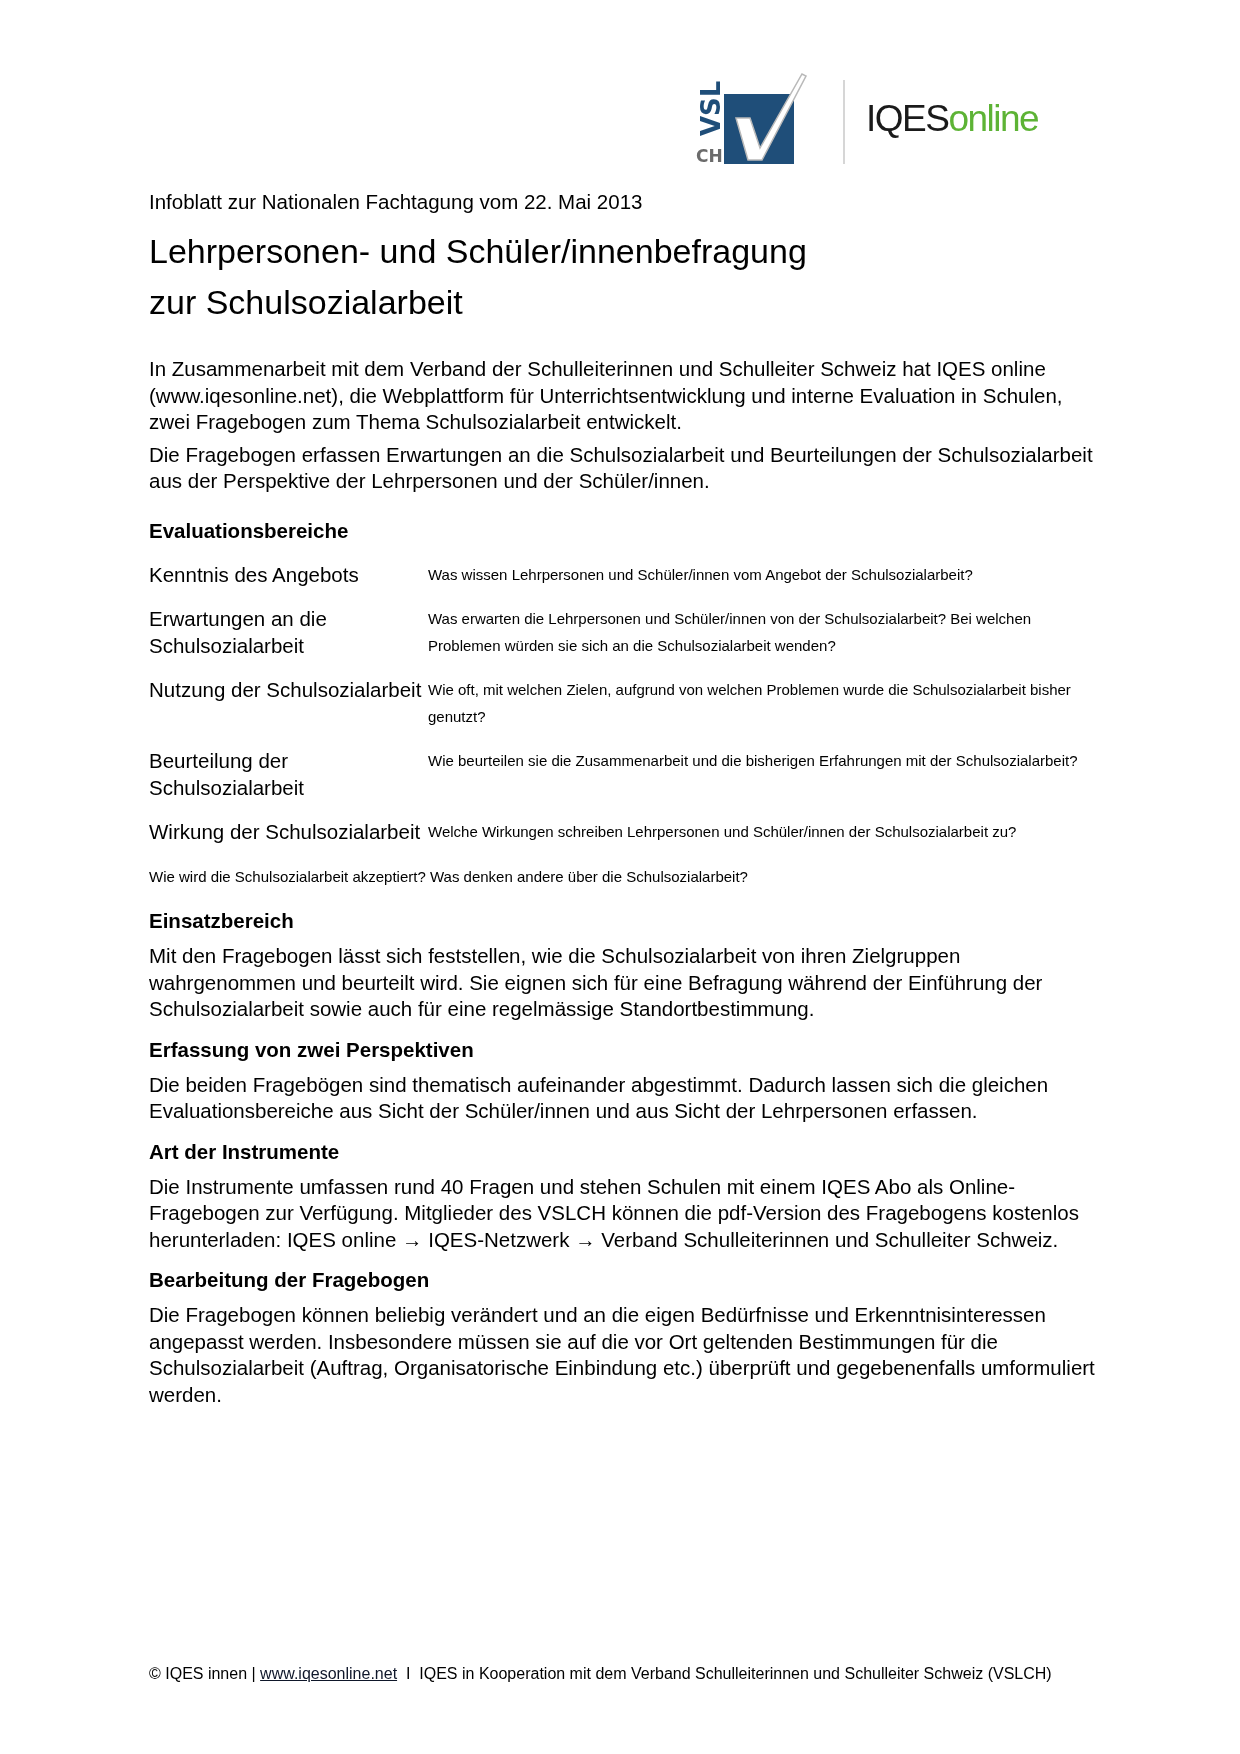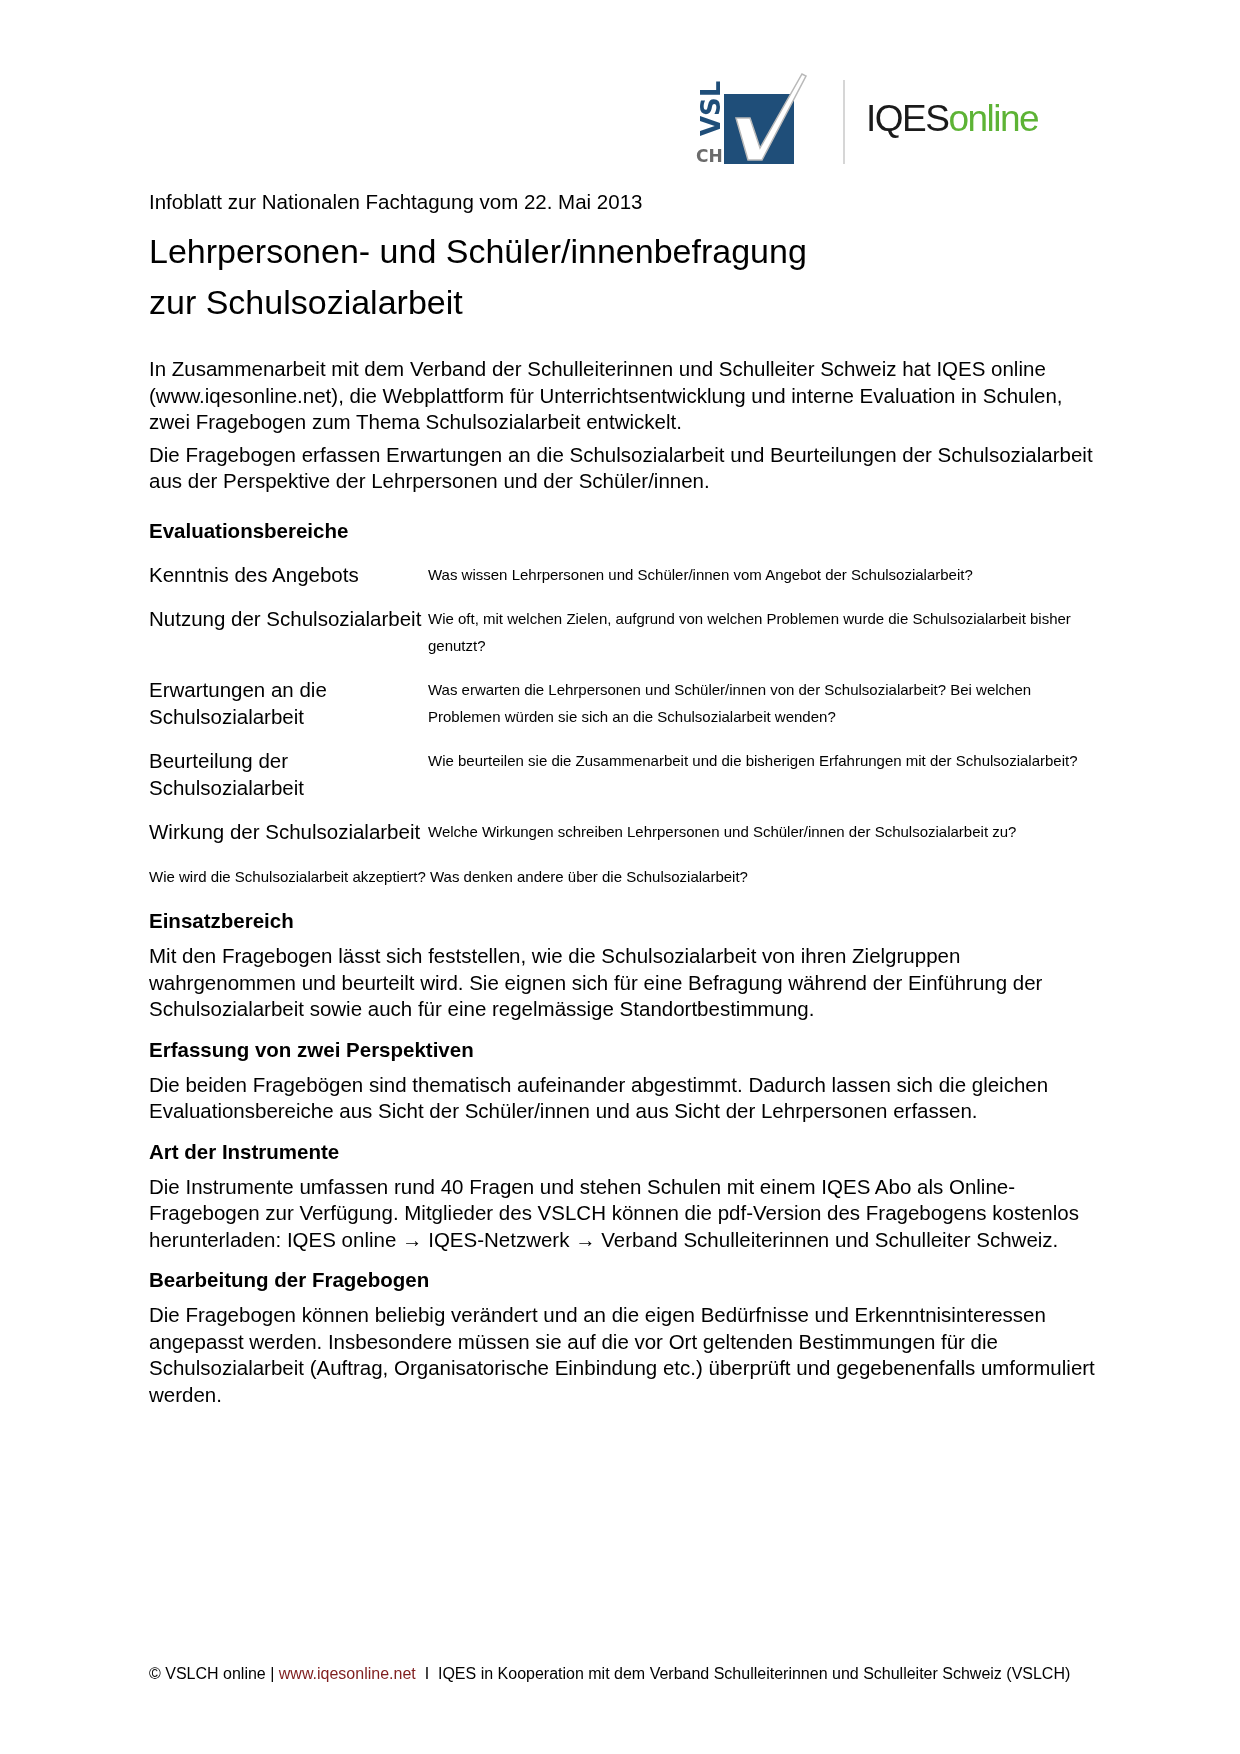--- a/index.html
+++ b/index.html
@@ -20,21 +20,21 @@
     p { font-size: 20.5px; line-height: 26.5px; margin: 0 0 6px 0; }
     h2 { font-size: 20.5px; font-weight: bold; margin: 0 0 9px 0; line-height: 26px; }
     .intro { margin-bottom: 23px; }
     .eval-head { margin-bottom: 18px; }
     .eval-row { display: flex; margin-bottom: 18px; }
     .eval-term { width: 279px; flex: 0 0 279px; font-size: 20.5px; line-height: 26.5px; }
     .eval-desc { flex: 1; font-size: 15px; line-height: 26.5px; }
     .section { margin-top: 14px; }
     .section p { margin-bottom: 14px; }
     .footer { position: absolute; left: 149px; top: 1664px; width: 948px; font-size: 16px; line-height: 20px; white-space: nowrap; }
-    .footer a { color: #7f1d1d; }
+    .footer a { color: #0f172a; text-decoration: underline; }
   </style>
 </head>
 <body>
 
 <div class="logo-area">
   <svg class="vsl-logo" viewBox="0 0 130 96">
     <rect x="34" y="22" width="70" height="70" fill="#1f4e79"></rect>
     <path d="M46 46 L60 46 L70 76 L112 2 L116 4 L72 88 L58 88 Z" fill="#ffffff" stroke="#b9b9b9" stroke-width="1.5"></path>
     <text x="0" y="0" transform="translate(30,64) rotate(-90)" font-family="DejaVu Sans, sans-serif" font-weight="bold" font-size="26" fill="#1f4e79">VSL</text>
     <text x="6" y="90" font-family="DejaVu Sans, sans-serif" font-weight="bold" font-size="17" fill="#6b6b6b">CH</text>
@@ -54,26 +54,26 @@
   <p>In Zusammenarbeit mit dem Verband der Schulleiterinnen und Schulleiter Schweiz hat IQES online (www.iqesonline.net), die Webplattform für Unterrichtsentwicklung und interne Evaluation in Schulen, zwei Fragebogen zum Thema Schulsozialarbeit entwickelt.</p>
   <p class="intro">Die Fragebogen erfassen Erwartungen an die Schulsozialarbeit und Beurteilungen der Schulsozialarbeit aus der Perspektive der Lehrpersonen und der Schüler/innen.</p>
 
   <h2 class="eval-head">Evaluationsbereiche</h2>
   <div>
     <div class="eval-row">
       <div class="eval-term">Kenntnis des Angebots</div>
       <div class="eval-desc">Was wissen Lehrpersonen und Schüler/innen vom Angebot der Schulsozialarbeit?</div>
     </div>
     <div class="eval-row">
+      <div class="eval-term">Erwartungen an die Schulsozialarbeit</div>
+      <div class="eval-desc">Was erwarten die Lehrpersonen und Schüler/innen von der Schulsozialarbeit? Bei welchen Problemen würden sie sich an die Schulsozialarbeit wenden?</div>
+    </div>
+    <div class="eval-row">
       <div class="eval-term">Nutzung der Schulsozi­alarbeit</div>
       <div class="eval-desc">Wie oft, mit welchen Zielen, aufgrund von welchen Problemen wurde die Schulsozialarbeit bisher genutzt?</div>
-    </div>
-    <div class="eval-row">
-      <div class="eval-term">Erwartungen an die Schulsozialarbeit</div>
-      <div class="eval-desc">Was erwarten die Lehrpersonen und Schüler/innen von der Schulsozialarbeit? Bei welchen Problemen würden sie sich an die Schulsozialarbeit wenden?</div>
     </div>
     <div class="eval-row">
       <div class="eval-term">Beurteilung der Schulsozialarbeit</div>
       <div class="eval-desc">Wie beurteilen sie die Zusammenarbeit und die bisherigen Erfahrungen mit der Schulsozialarbeit?</div>
     </div>
     <div class="eval-row">
       <div class="eval-term">Wirkung der Schulsozi­alarbeit</div>
       <div class="eval-desc">Welche Wirkungen schreiben Lehrpersonen und Schüler/innen der Schulsozialarbeit zu?</div>
     </div>
     <div class="eval-row">
@@ -93,14 +93,14 @@
     <h2>Art der Instrumente</h2>
     <p>Die Instrumente umfassen rund 40 Fragen und stehen Schulen mit einem IQES Abo als Online-Fragebogen zur Verfügung. Mitglieder des VSLCH können die pdf-Version des Fragebogens kostenlos herunterladen: IQES online → IQES-Netzwerk → Verband Schulleiterinnen und Schulleiter Schweiz.</p>
   </div>
   <div class="section">
     <h2>Bearbeitung der Fragebogen</h2>
     <p>Die Fragebogen können beliebig verändert und an die eigen Bedürfnisse und Erkenntnisinteressen angepasst werden. Insbesondere müssen sie auf die vor Ort geltenden Bestimmungen für die Schulsozialarbeit (Auftrag, Organisatorische Einbindung etc.) überprüft und gegebenenfalls umformuliert werden.</p>
   </div>
 </div>
 
 <div class="footer">
-  <span>© VSLCH online | </span><a>www.iqesonline.net</a><span style="white-space: pre;">  I  IQES in Kooperation mit dem Verband Schulleiterinnen und Schulleiter Schweiz (VSLCH)</span>
+  <span>© IQES innen | </span><a>www.iqesonline.net</a><span style="white-space: pre;">  I  IQES in Kooperation mit dem Verband Schulleiterinnen und Schulleiter Schweiz (VSLCH)</span>
 </div>
 
 </body></html>

